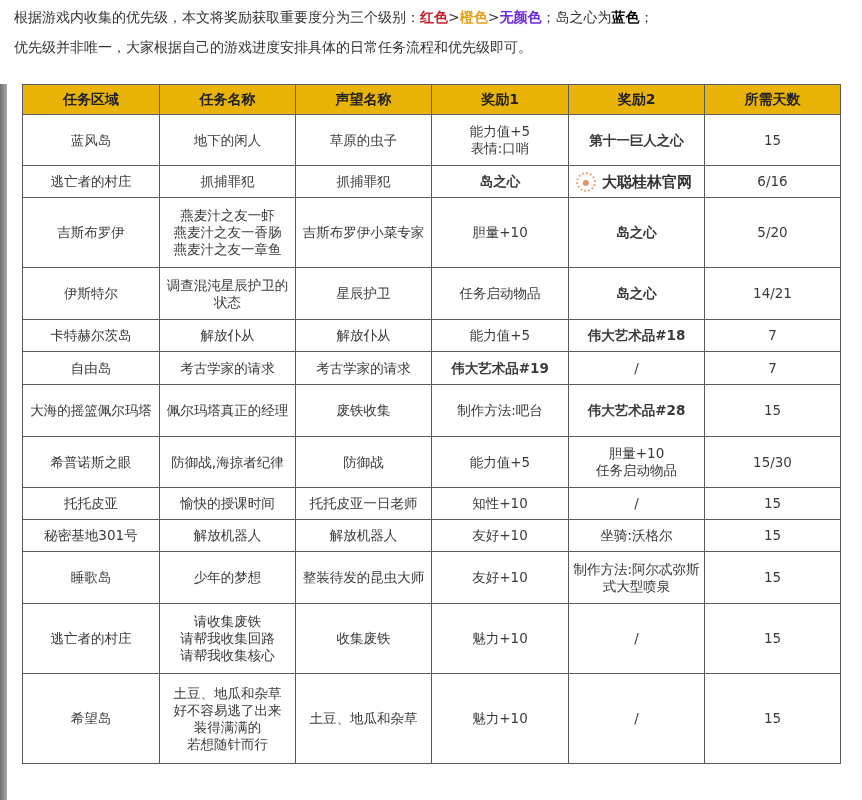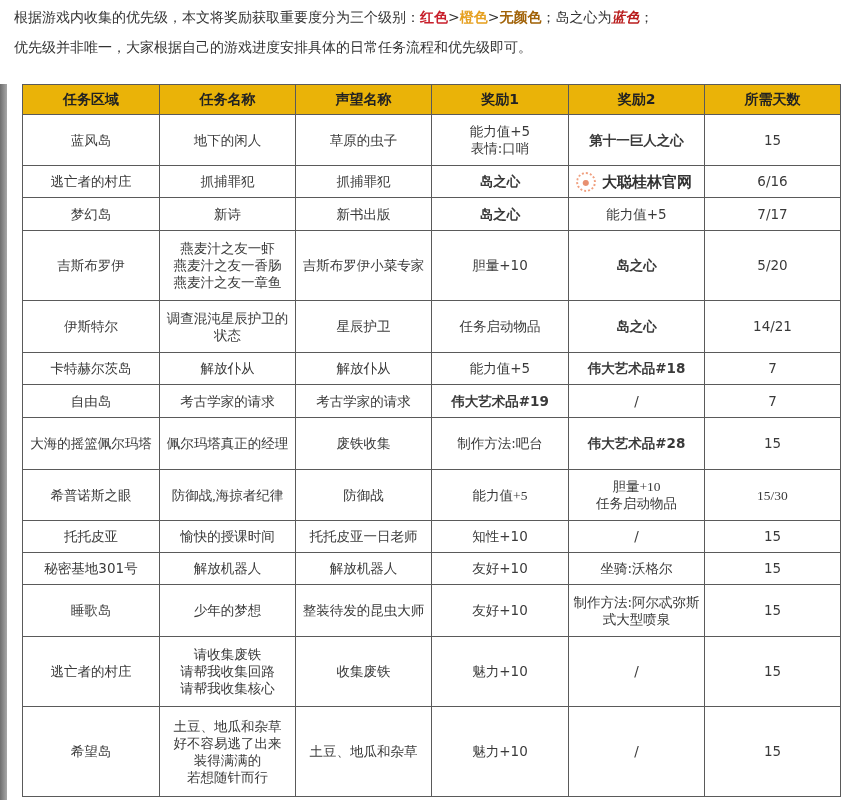--- a/index.html
+++ b/index.html
@@ -14,22 +14,22 @@
       position: absolute; left: 0; top: 84px; width: 7px; height: 716px;
       background: linear-gradient(to right, #6e6e6e, #a8a8a8);
     }
     .intro {
       position: absolute; left: 14px; top: 2px; width: 840px;
       font-size: 14px; line-height: 30px; color: #333;
     }
     .intro p { margin: 0; }
     .intro .red { color: #c8202c; font-weight: bold; margin-top: 12px; }
     .intro .orange { color: #e6a020; font-weight: bold; }
-    .intro .plain-bold { color: #a16207; font-weight: bold; }
-    .intro .blue { color: #b91c1c; font-weight: bold; font-style: italic; }
+    .intro .plain-bold { color: #6d28d9; font-weight: bold; }
+    .intro .blue { color: #000000; font-weight: bold; }
 
     table.quest {
       position: absolute; left: 22px; top: 84px;
       border-collapse: collapse;
       table-layout: fixed;
       width: 818px;
       font-size: 13.5px;
     }
     table.quest col.c1 { width: 137px; }
     table.quest col.c2 { width: 136px; }
@@ -107,28 +107,20 @@
         <td class="ml">15</td>
       </tr>
       <tr style="height: 32px;">
         <td class="ml">逃亡者的村庄</td>
         <td class="ml">抓捕罪犯</td>
         <td class="ml">抓捕罪犯</td>
         <td class="ml hl-blue">岛之心</td>
         <td class="ml"></td>
         <td class="ml">6/16</td>
       </tr>
-      <tr style="height: 33px;">
-        <td class="ml">梦幻岛</td>
-        <td class="ml">新诗</td>
-        <td class="ml">新书出版</td>
-        <td class="ml hl-blue">岛之心</td>
-        <td class="ml">能力值+5</td>
-        <td class="ml">7/17</td>
-      </tr>
       <tr style="height: 70px;">
         <td class="ml">吉斯布罗伊</td>
         <td class="ml">燕麦汁之友一虾
 燕麦汁之友一香肠
 燕麦汁之友一章鱼</td>
         <td class="ml">吉斯布罗伊小菜专家</td>
         <td class="ml">胆量+10</td>
         <td class="ml hl-blue">岛之心</td>
         <td class="ml">5/20</td>
       </tr>
@@ -157,21 +149,21 @@
         <td class="ml">7</td>
       </tr>
       <tr style="height: 52px;">
         <td class="ml">大海的摇篮佩尔玛塔</td>
         <td class="ml">佩尔玛塔真正的经理</td>
         <td class="ml">废铁收集</td>
         <td class="ml">制作方法:吧台</td>
         <td class="ml hl-orange">伟大艺术品#28</td>
         <td class="ml">15</td>
       </tr>
-      <tr style="height: 51px; font-family: Liberation Serif, serif;">
+      <tr style="height: 51px;">
         <td class="ml">希普诺斯之眼</td>
         <td class="ml">防御战,海掠者纪律</td>
         <td class="ml">防御战</td>
         <td class="ml">能力值+5</td>
         <td class="ml">胆量+10
 任务启动物品</td>
         <td class="ml">15/30</td>
       </tr>
       <tr style="height: 32px;">
         <td class="ml">托托皮亚</td>

